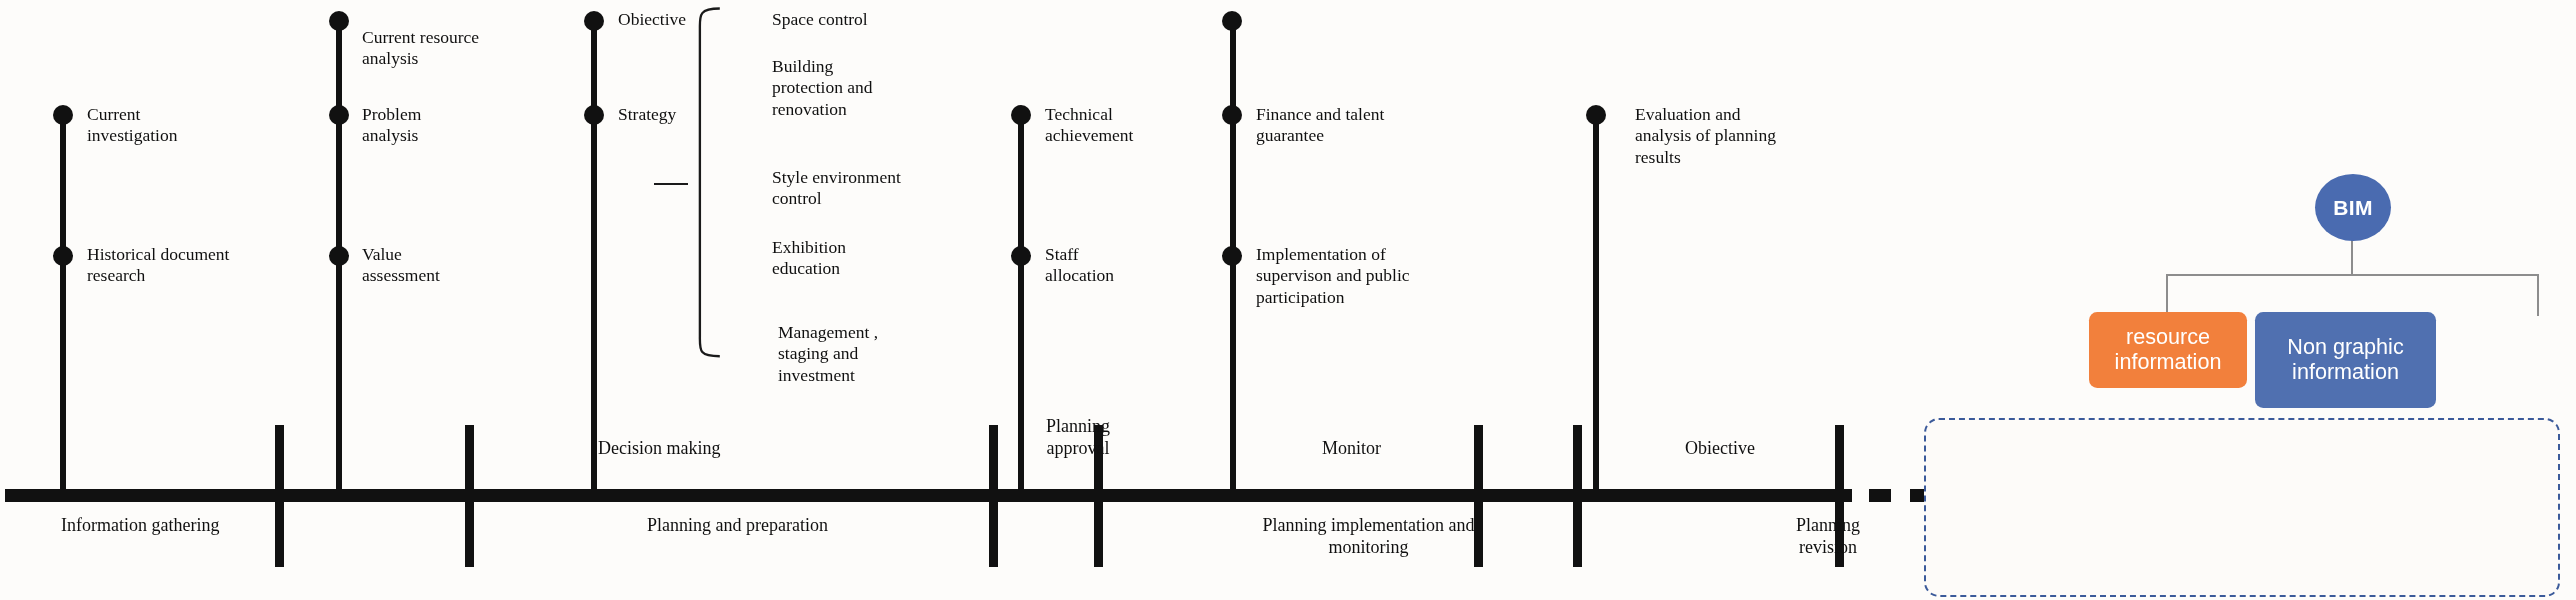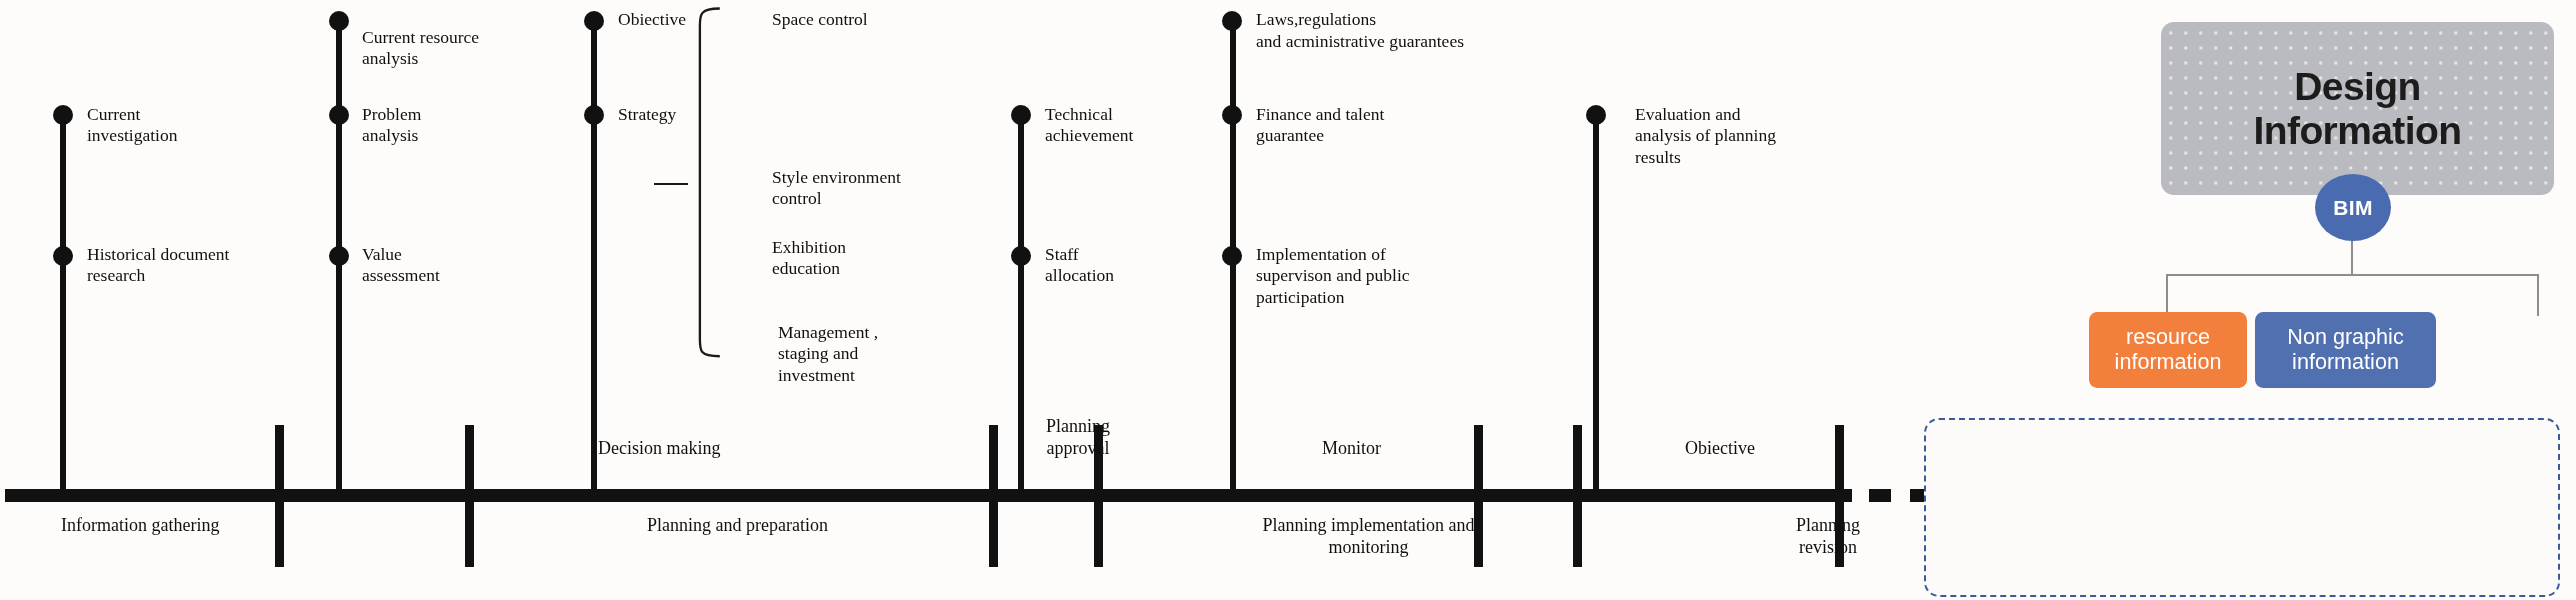--- a/index.html
+++ b/index.html
@@ -200,75 +200,72 @@
     <div class="stem" style="left: 1018px; top: 115px; height: 381px;"></div>
     <div class="dot" style="left: 1011px; top: 105px;"></div>
     <div class="node-label" style="left: 1045px; top: 104px;">Technical
 achievement</div>
     <div class="stem" style="left: 1018px; top: 255px; height: 241px;"></div>
     <div class="dot" style="left: 1011px; top: 246px;"></div>
     <div class="node-label" style="left: 1045px; top: 244px;">Staff
 allocation</div>
     <div class="stem" style="left: 1230px; top: 20px; height: 476px;"></div>
     <div class="dot" style="left: 1222px; top: 10.5px;"></div>
-    <div class="node-label" style="left: 1256px; top: 9.4px;">Laws,regulations
-and acministrative guarantees</div>
     <div class="stem" style="left: 1230px; top: 115px; height: 381px;"></div>
     <div class="dot" style="left: 1222px; top: 105px;"></div>
     <div class="node-label" style="left: 1256px; top: 104px;">Finance and talent
 guarantee</div>
     <div class="stem" style="left: 1230px; top: 255px; height: 241px;"></div>
     <div class="dot" style="left: 1222px; top: 246px;"></div>
     <div class="node-label" style="left: 1256px; top: 244px;">Implementation of
 supervison and public
 participation</div>
     <div class="stem" style="left: 1593px; top: 115px; height: 381px;"></div>
     <div class="dot" style="left: 1586px; top: 105px;"></div>
     <div class="node-label" style="left: 1619px; top: 104px; margin-left: 16px;">Evaluation and
 analysis of planning
 results</div>
     <div class="brace-stub" style="left: 654px; top: 183px; width: 34px;"></div>
     <svg width="41" height="363" style="position: absolute; left: 687px; top: 4.7px;" viewBox="0 0 70 620">
       <path d="M56 6 C20 6 22 18 22 40 L22 566 C22 590 20 600 56 600" fill="none" stroke="#1a1a1a" stroke-width="4"></path>
     </svg>
     <div class="node-label" style="left: 772px; top: 9.4px;">Space control</div>
+    <div class="node-label" style="left: 772px; top: 56px;">Building
+protection and
+renovation</div>
     <div class="node-label" style="left: 772px; top: 167px;">Style environment
 control</div>
     <div class="node-label" style="left: 772px; top: 237px;">Exhibition
 education</div>
     <div class="node-label" style="left: 778px; top: 322px;">Management ,
 staging and
 investment</div>
     <div class="above-label" style="left: 598px; top: 438px;">Decision making</div>
     <div class="above-label" style="left: 1046px; top: 416px;">Planning
 approval</div>
     <div class="above-label" style="left: 1322px; top: 438px;">Monitor</div>
     <div class="above-label" style="left: 1685px; top: 438px;">Obiective</div>
     <div class="phase-label" style="left: 5.8px; top: 515px; width: 269px;">Information gathering</div>
     <div class="phase-label" style="left: 1146px; top: 515px; width: 445px;">Planning implementation and
 monitoring</div>
     <div class="phase-label" style="left: 515px; top: 515px; width: 445px;">Planning and preparation</div>
     <div class="phase-label" style="left: 1743px; top: 515px; width: 170px;">Planning
 revision</div>
-    <div class="design-box" style="left: 2161px; top: 22px; width: 393px; height: 173px;">
-      <span>Design
-Information</span>
-    </div>
     <div class="bim-ellipse" style="left: 2315px; top: 174px; width: 76px; height: 67px; background: rgb(74, 107, 176);">
       <span>BIM</span>
     </div>
     <div class="connector" style="left: 2351px; top: 239px; width: 1.8px; height: 36px;"></div>
     <div class="connector" style="left: 2166px; top: 274px; width: 373px; height: 1.8px;"></div>
     <div class="connector" style="left: 2166px; top: 274px; width: 1.8px; height: 42px;"></div>
     <div class="connector" style="left: 2537px; top: 274px; width: 1.8px; height: 42px;"></div>
     <div class="tag-box tag-graphic" style="left: 2089px; top: 312px; width: 158px; height: 76px; background: rgb(242, 128, 60);">
       <span>resource
 information</span>
     </div>
-    <div class="tag-box tag-nongraphic" style="left: 2255px; top: 312px; width: 181px; height: 76px; background: rgb(80, 112, 176);">
+    <div class="tag-box tag-nongraphic" style="left: 2255px; top: 312px; width: 181px; height: 96px; background: rgb(80, 112, 176);">
       <span>Non graphic
 information</span>
     </div>
     <div class="dashed-panel" style="left: 1924px; top: 418px; width: 632px; height: 175px; border-color: rgb(59, 90, 154);"></div>
     <div class="photo" style="left: 1949px; top: 435px; width: 181px; height: 146px;">
       <div class="sky-tower" style="left:66px;top:0px;width:17.5px;height:37px;"></div>
       <div class="dome" style="left:10.5px;top:13px;width:30px;height:20px;"></div>
       <div class="bldg" style="left:5.8px;top:30px;width:140px;height:116px;"></div>
       <div class="bldg" style="left:88px;top:22px;width:50px;height:17.5px;"></div>
       <div class="cornice" style="left:4.7px;top:46px;width:143px;height:7px;"></div>

